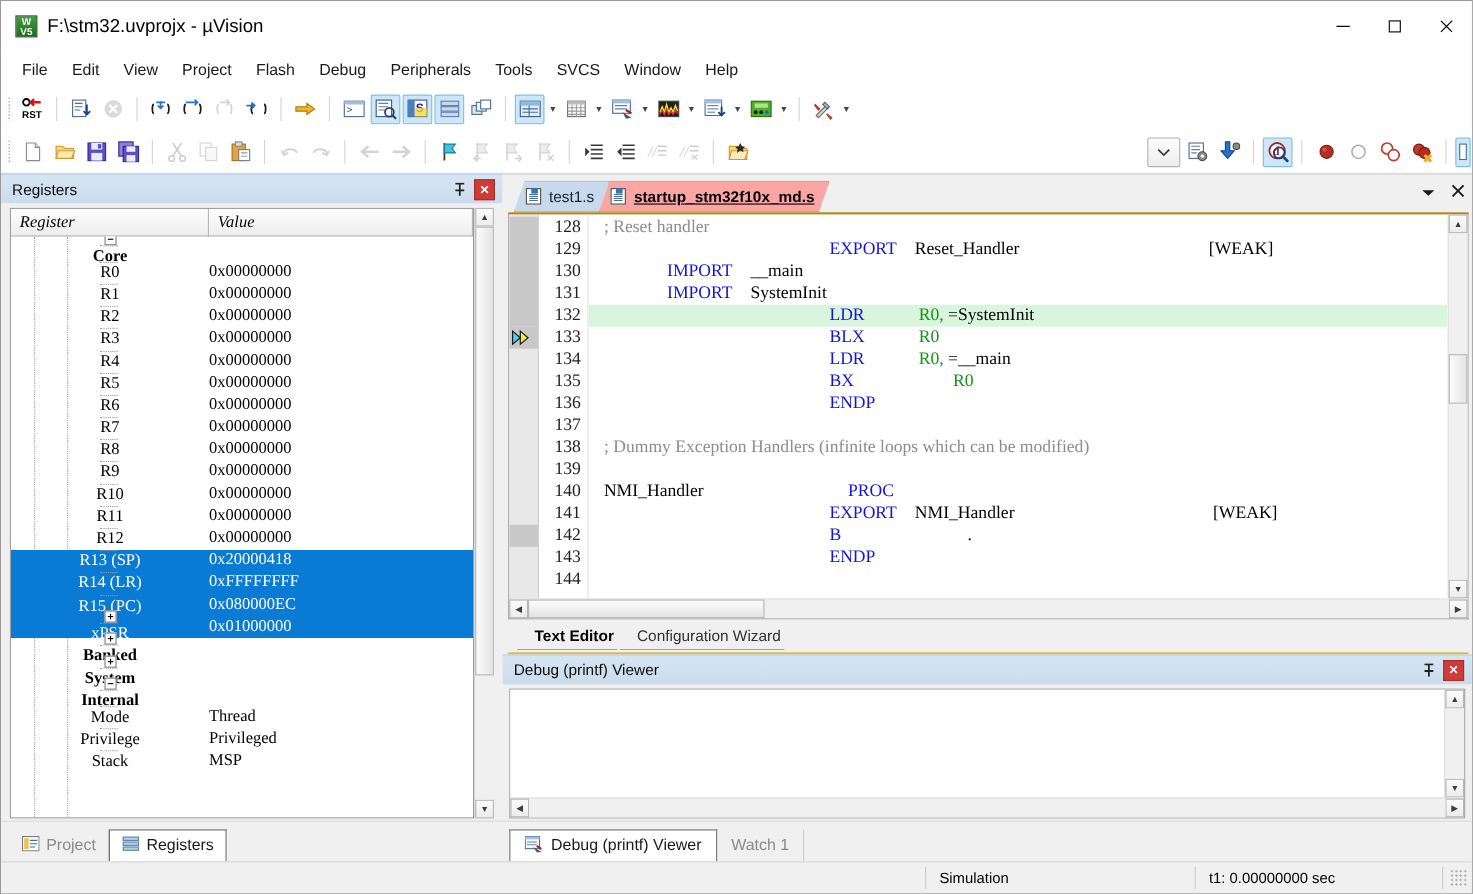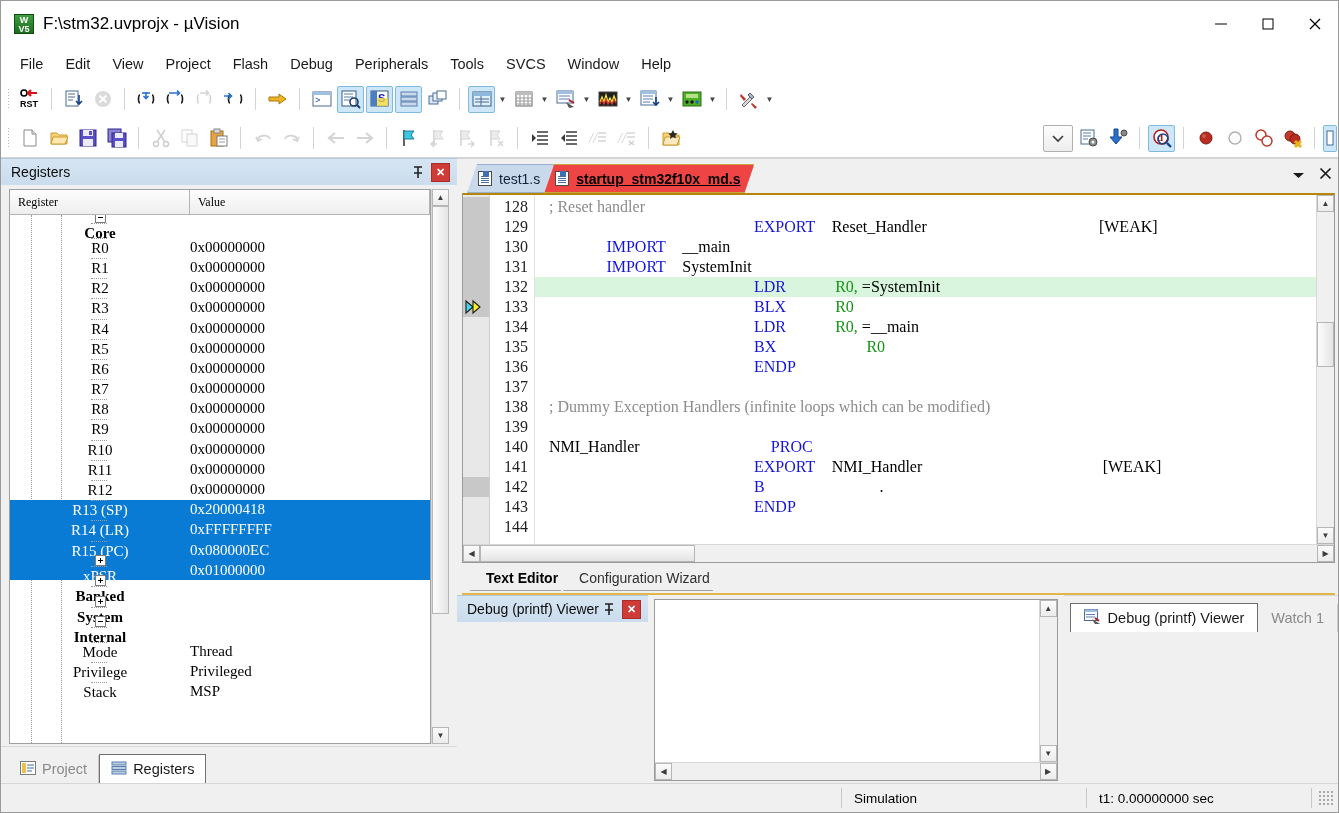--- a/index.html
+++ b/index.html
@@ -192,24 +192,25 @@
     height: 25px;
     flex: none;
     background: #f2f2f2;
   }
   .reg-head .hcell {
     border: 1px solid #b5b5b5;
     border-left: none;
     border-top: none;
     background: linear-gradient(#fdfdfd,#eeeeee);
     font-family: "Liberation Serif", serif;
-    font-size: 12px;
+    font-size: 15px;
     display: flex; align-items: center;
     padding-left: 8px;
     box-sizing: border-box;
+    font-style: italic;
   }
   .reg-head .h1 { width: 180px; }
   .reg-head .h2 { flex: 1; }
   .reg-rows {
     flex: 1;
     overflow: hidden;
     font-family: "Liberation Serif", serif;
     font-size: 15px;
     padding-top: 2px;
     position: relative;
@@ -344,21 +345,21 @@
     margin-right: -10px;
     border-top-left-radius: 3px;
     clip-path: polygon(10px 0, 100% 0, calc(100% - 10px) 100%, 0 100%);
   }
   .doctab.inactive {
     background: #c8d9ec;
     border: 1px solid #9ab2cb;
     color: #14223a;
   }
   .doctab.active {
-    background: #ef4444;
+    background: #fca5a5;
     border: 1px solid #c9a33c;
     color: #000;
     font-weight: bold;
     text-decoration: underline;
     z-index: 3;
   }
   .doctab-x {
     position: absolute; right: 6px; top: 8px;
     display: flex; gap: 14px; align-items: center;
     z-index: 5;
@@ -490,21 +491,21 @@
     position: relative;
     border-bottom: 1px solid #555;
     clip-path: polygon(10px 0, 100% 0, calc(100% - 10px) 100%, 0 100%);
     margin-right: -8px;
   }
   .etab.sel { font-weight: bold; color:#000; }
 
   
   .debug-panel {
     flex: 1;
-    display: flex; flex-direction: row;
+    display: flex; flex-direction: column;
     min-height: 0;
     background: #f0f0f0;
   }
   .dbg-body {
     flex: 1;
     margin: 4px 6px 2px 6px;
     border: 1px solid #9a9a9a;
     background: #fff;
     display: flex;
     flex-direction: column;

